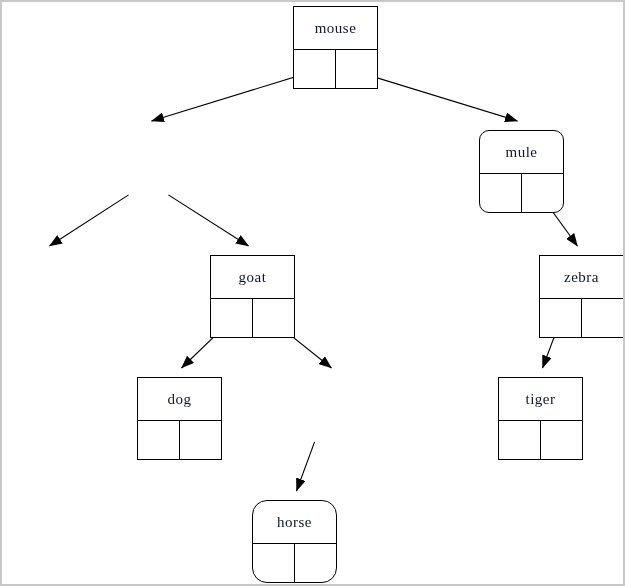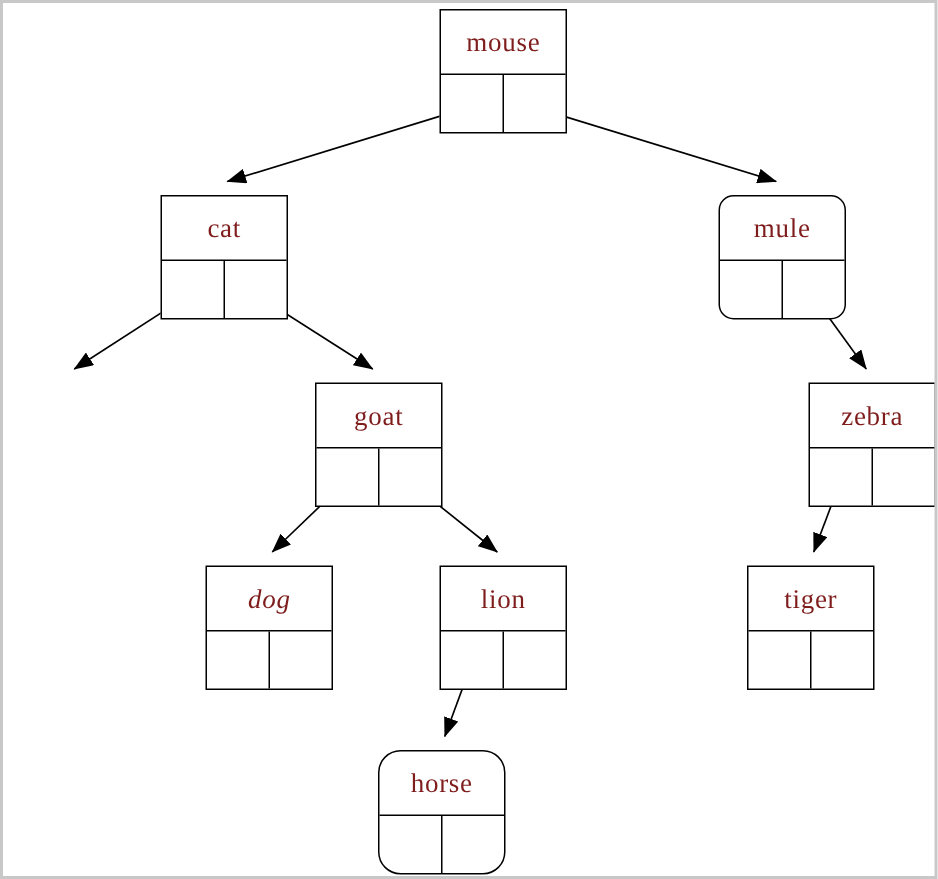--- a/index.html
+++ b/index.html
@@ -35,22 +35,22 @@
     position: absolute;
     box-sizing: content-box;
     background: #ffffff;
     border: 1px solid #000000;
   }
   .node-label {
     display: flex;
     align-items: center;
     justify-content: center;
     border-bottom: 1px solid #000000;
-    font-size: 18px;
-    color: #7f1d1d;
+    font-size: 15px;
+    color: #0f172a;
     letter-spacing: 0.5px;
   }
   .pointer-row {
     display: flex;
   }
   .pointer-cell {
     flex: 1 1 0;
   }
   .pointer-cell.left {
     border-right: 1px solid #000000;
@@ -79,27 +79,20 @@
       </g>
   </svg>
   <div class="nodes-layer" id="nodes-layer">
       <div class="node" style="left: 291px; top: 4px; width: 83px; border-color: rgb(0, 0, 0); background: rgb(255, 255, 255);">
         <div class="node-label" style="height: 42px; border-color: rgb(0, 0, 0);">mouse</div>
         <div class="pointer-row" style="height: 38px;">
           <div class="pointer-cell left" style="border-color: rgb(0, 0, 0);"></div>
           <div class="pointer-cell right"></div>
         </div>
       </div>
-      <div class="node" style="left: 105px; top: 128px; width: 83px; border-color: rgb(0, 0, 0); background: rgb(255, 255, 255);">
-        <div class="node-label" style="height: 42px; border-color: rgb(0, 0, 0);">cat</div>
-        <div class="pointer-row" style="height: 38px;">
-          <div class="pointer-cell left" style="border-color: rgb(0, 0, 0);"></div>
-          <div class="pointer-cell right"></div>
-        </div>
-      </div>
       <div class="node" style="left: 477px; top: 128px; width: 83px; border-color: rgb(0, 0, 0); background: rgb(255, 255, 255); border-radius: 10px;">
         <div class="node-label" style="height: 42px; border-color: rgb(0, 0, 0);">mule</div>
         <div class="pointer-row" style="height: 38px;">
           <div class="pointer-cell left" style="border-color: rgb(0, 0, 0);"></div>
           <div class="pointer-cell right"></div>
         </div>
       </div>
       <div class="node" style="left: 208px; top: 253px; width: 83px; border-color: rgb(0, 0, 0); background: rgb(255, 255, 255);">
         <div class="node-label" style="height: 42px; border-color: rgb(0, 0, 0);">goat</div>
         <div class="pointer-row" style="height: 38px;">
@@ -108,28 +101,21 @@
         </div>
       </div>
       <div class="node" style="left: 537px; top: 253px; width: 83px; border-color: rgb(0, 0, 0); background: rgb(255, 255, 255);">
         <div class="node-label" style="height: 42px; border-color: rgb(0, 0, 0);">zebra</div>
         <div class="pointer-row" style="height: 38px;">
           <div class="pointer-cell left" style="border-color: rgb(0, 0, 0);"></div>
           <div class="pointer-cell right"></div>
         </div>
       </div>
       <div class="node" style="left: 135px; top: 375px; width: 83px; border-color: rgb(0, 0, 0); background: rgb(255, 255, 255);">
-        <div class="node-label" style="height: 42px; border-color: rgb(0, 0, 0); font-style: italic;">dog</div>
-        <div class="pointer-row" style="height: 38px;">
-          <div class="pointer-cell left" style="border-color: rgb(0, 0, 0);"></div>
-          <div class="pointer-cell right"></div>
-        </div>
-      </div>
-      <div class="node" style="left: 291px; top: 375px; width: 83px; border-color: rgb(0, 0, 0); background: rgb(255, 255, 255);">
-        <div class="node-label" style="height: 42px; border-color: rgb(0, 0, 0);">lion</div>
+        <div class="node-label" style="height: 42px; border-color: rgb(0, 0, 0);">dog</div>
         <div class="pointer-row" style="height: 38px;">
           <div class="pointer-cell left" style="border-color: rgb(0, 0, 0);"></div>
           <div class="pointer-cell right"></div>
         </div>
       </div>
       <div class="node" style="left: 496px; top: 375px; width: 83px; border-color: rgb(0, 0, 0); background: rgb(255, 255, 255);">
         <div class="node-label" style="height: 42px; border-color: rgb(0, 0, 0);">tiger</div>
         <div class="pointer-row" style="height: 38px;">
           <div class="pointer-cell left" style="border-color: rgb(0, 0, 0);"></div>
           <div class="pointer-cell right"></div>

